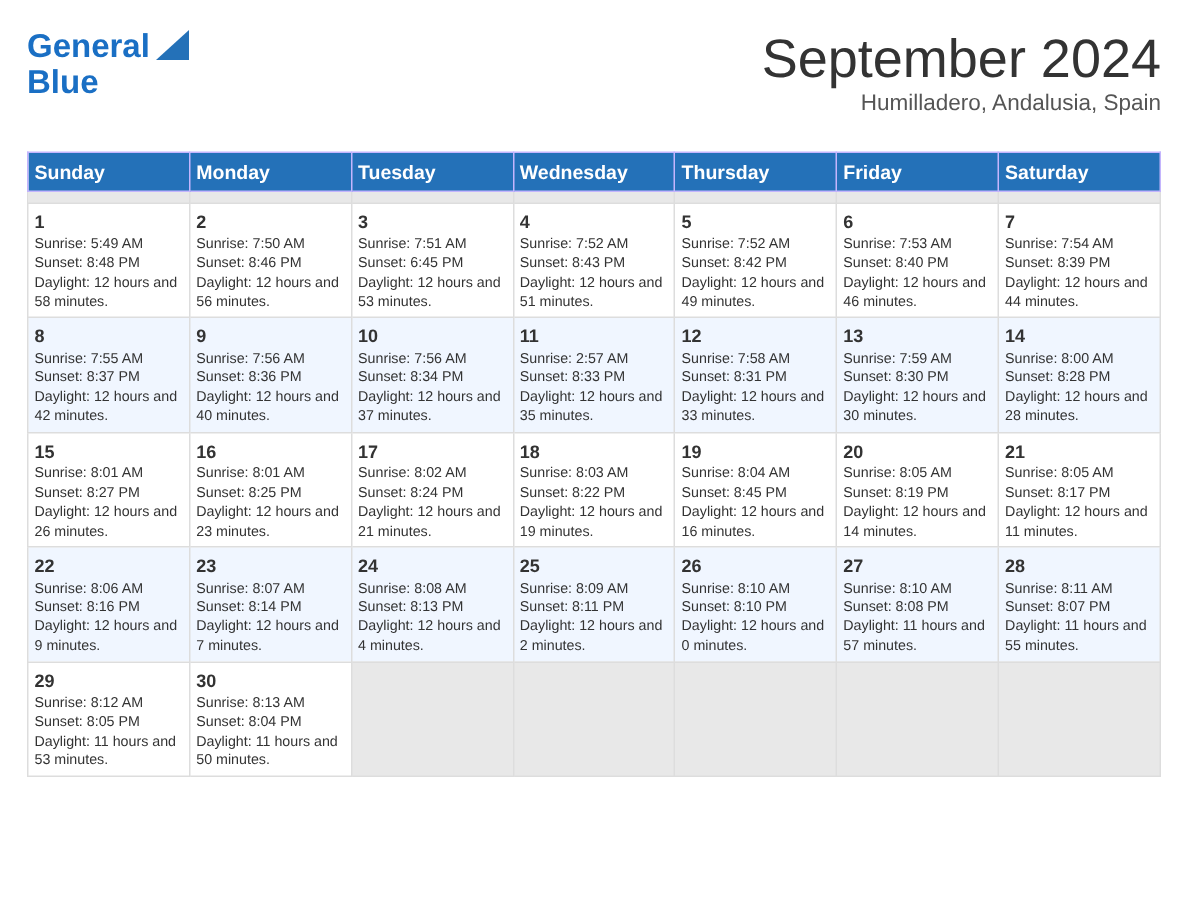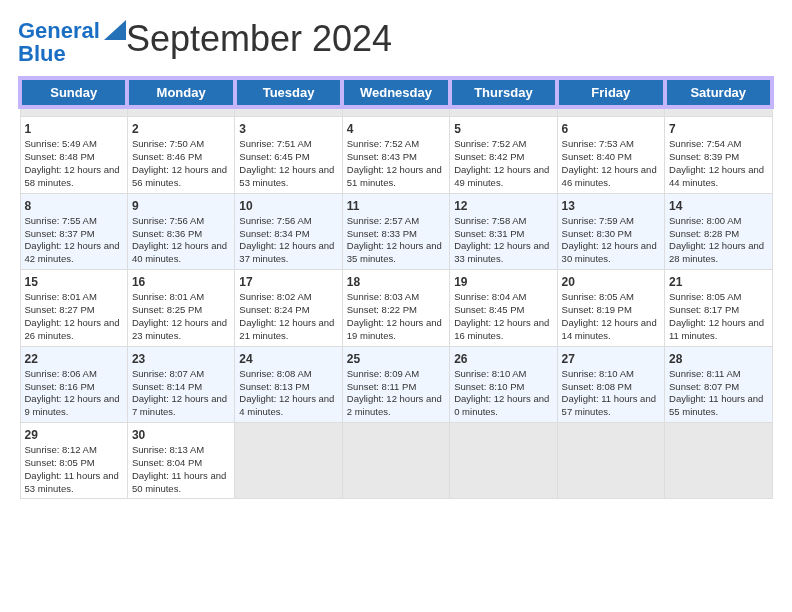--- a/index.html
+++ b/index.html
@@ -9,22 +9,23 @@
       width: 792px;
       height: 612px;
       overflow: hidden;
     }
     .page {
       width: 792px;
       padding: 18px 18px 10px 18px;
     }
     .header {
       display: flex;
+      justify-content: space-between;
       align-items: flex-start;
-      margin-bottom: 10px;
+      margin-bottom: 24px;
     }
     .logo {
       display: flex;
       flex-direction: column;
       align-items: flex-start;
     }
     .logo-text {
       font-size: 22px;
       font-weight: bold;
       color: #333;
@@ -47,22 +48,22 @@
       width: 100%;
       border-collapse: collapse;
       table-layout: fixed;
     }
     thead tr th {
       background: #2471b8;
       color: #fff;
       font-size: 13px;
       font-weight: bold;
       padding: 5px 4px;
-      text-align: center;
-      border: 4px solid #c4b5fd;
+      text-align: left;
+      border: 1px solid #c4b5fd;
     }
     tbody tr td {
       vertical-align: top;
       font-size: 9.5px;
       color: #333;
       padding: 4px 4px 3px 4px;
       border: 1px solid #ddd;
       background: #fff;
       line-height: 1.35;
     }
@@ -94,20 +95,21 @@
             <polygon points="0,20 22,20 22,0" fill="#2471b8"></polygon>
           </svg>
         </div>
       </div>
       <span class="logo-text" style="margin-top:-2px;">
         <span class="blue">Blue</span>
       </span>
     </div>
     <div class="title-block">
       <div class="month-title">September 2024</div>
+      <div class="location">Humilladero, Andalusia, Spain</div>
     </div>
   </div>
 
   <table>
     <thead>
       <tr>
         <th>Sunday</th>
         <th>Monday</th>
         <th>Tuesday</th>
         <th>Wednesday</th>

